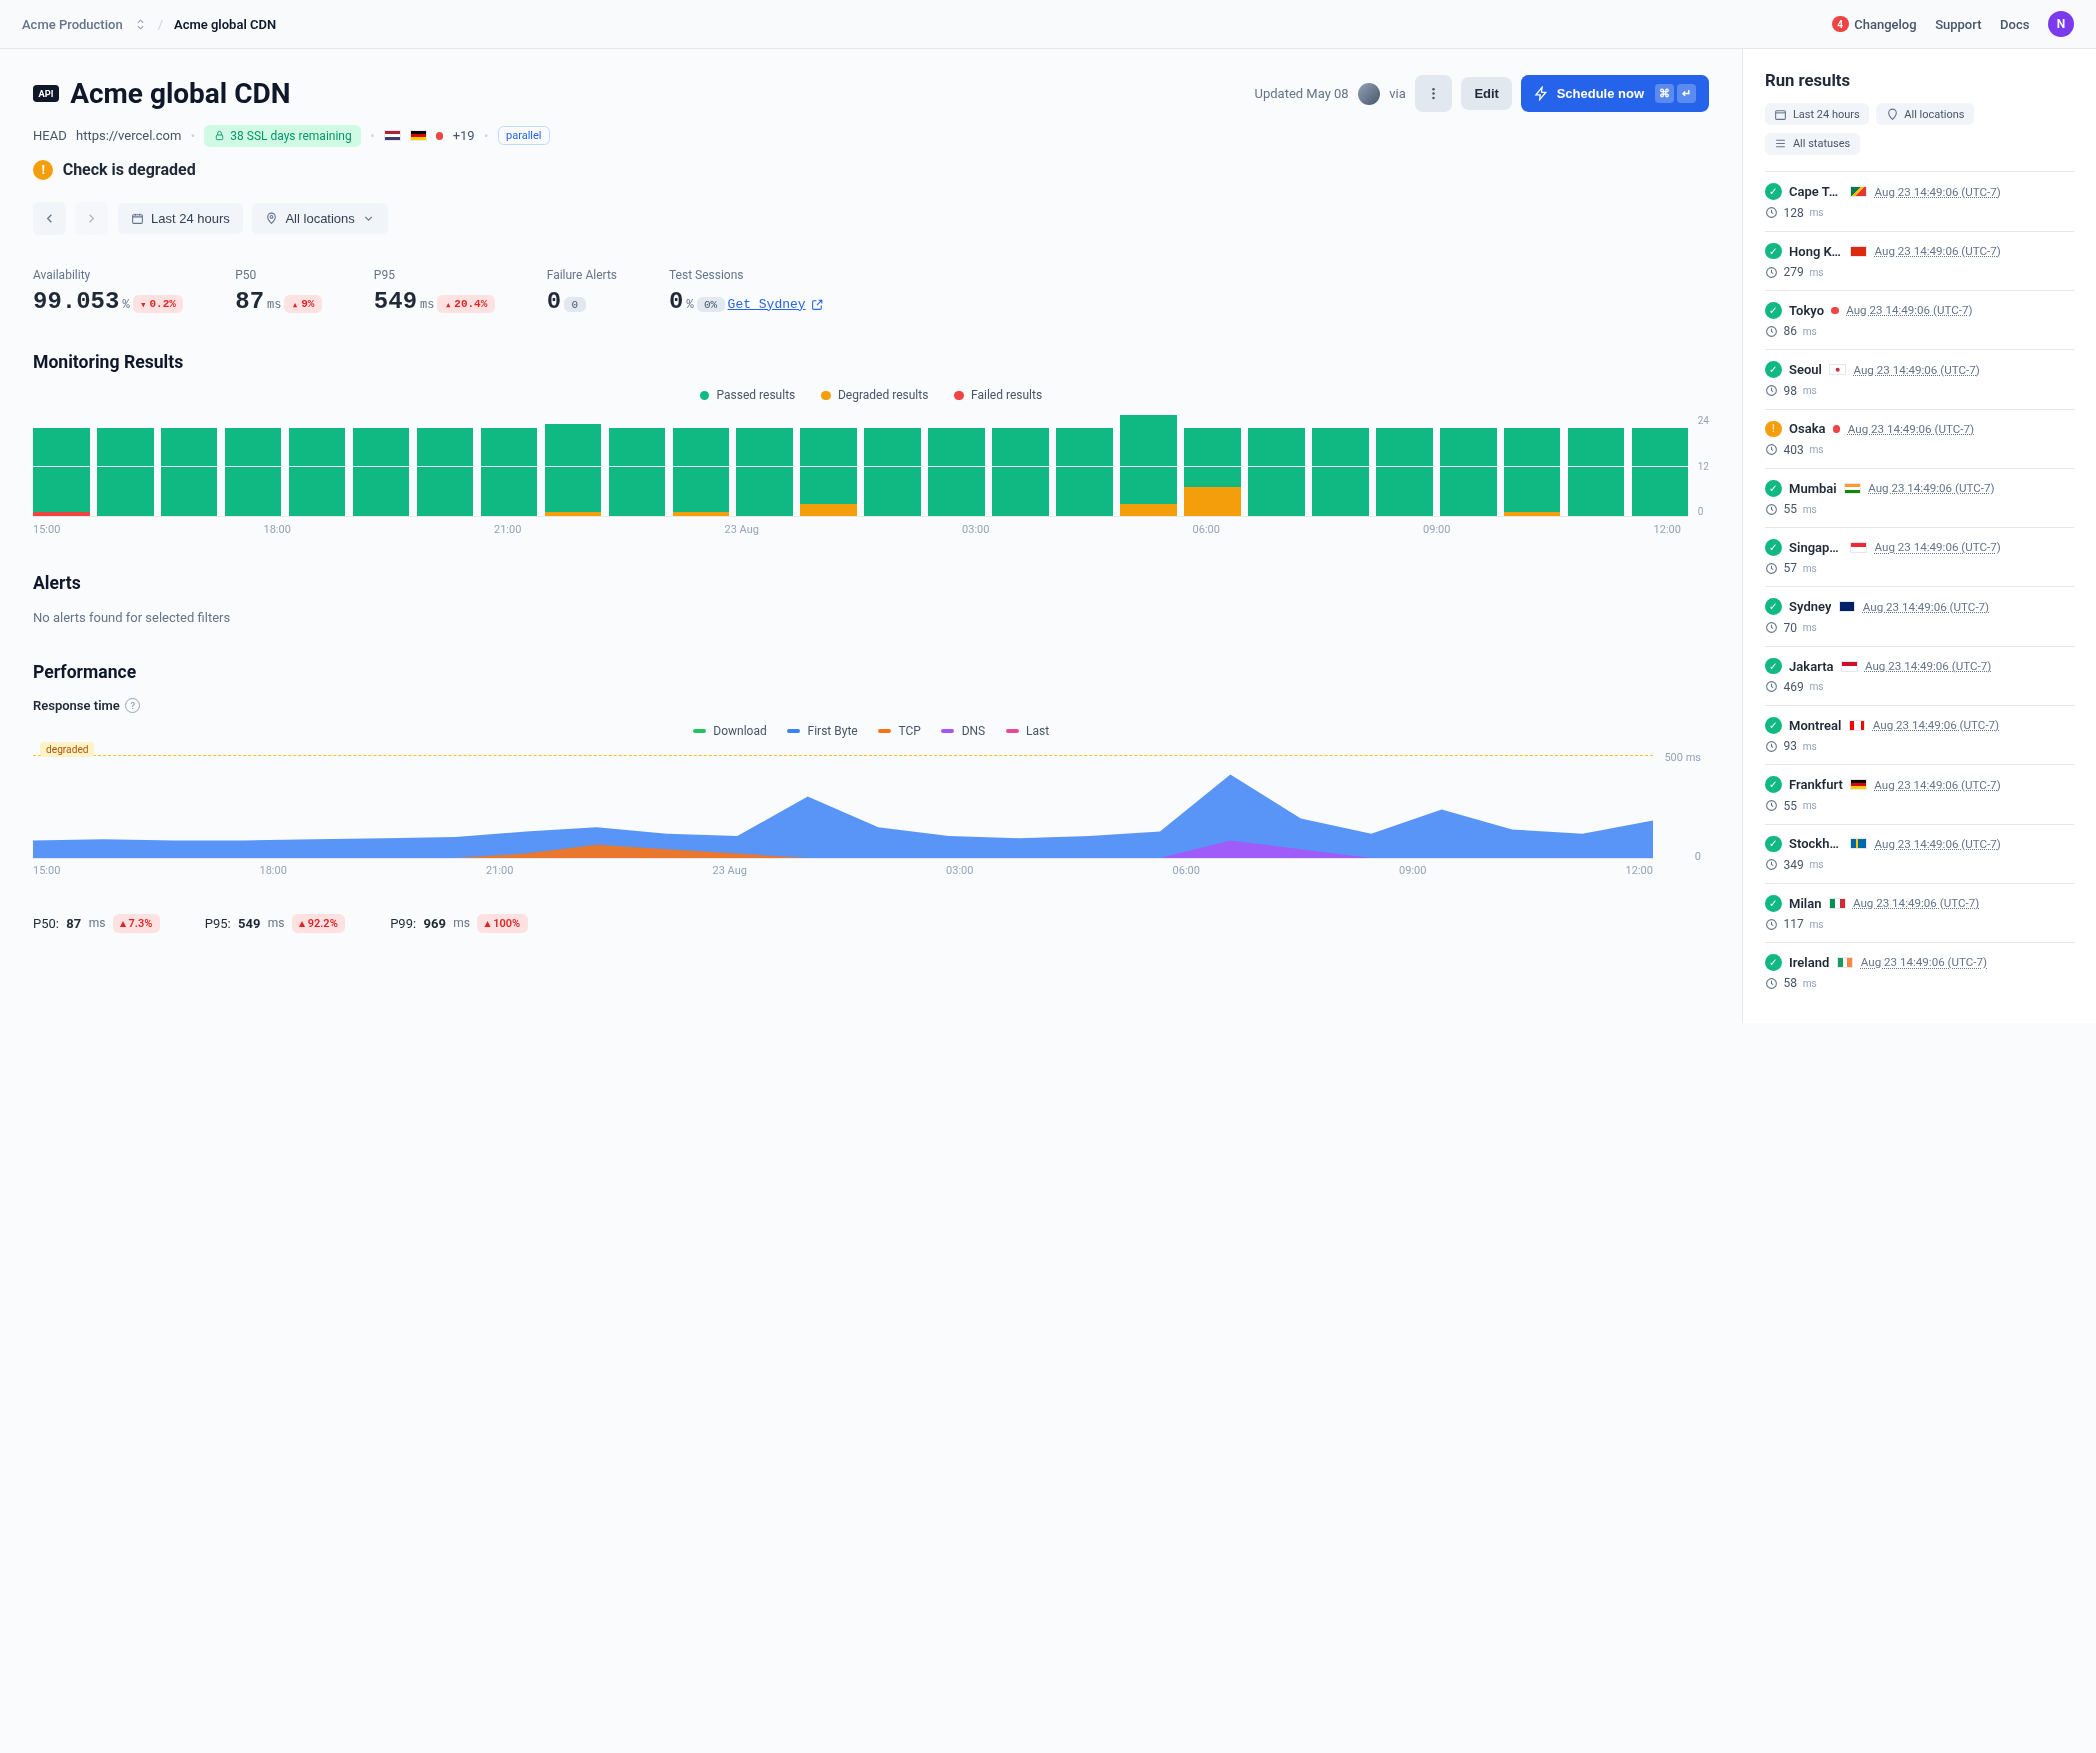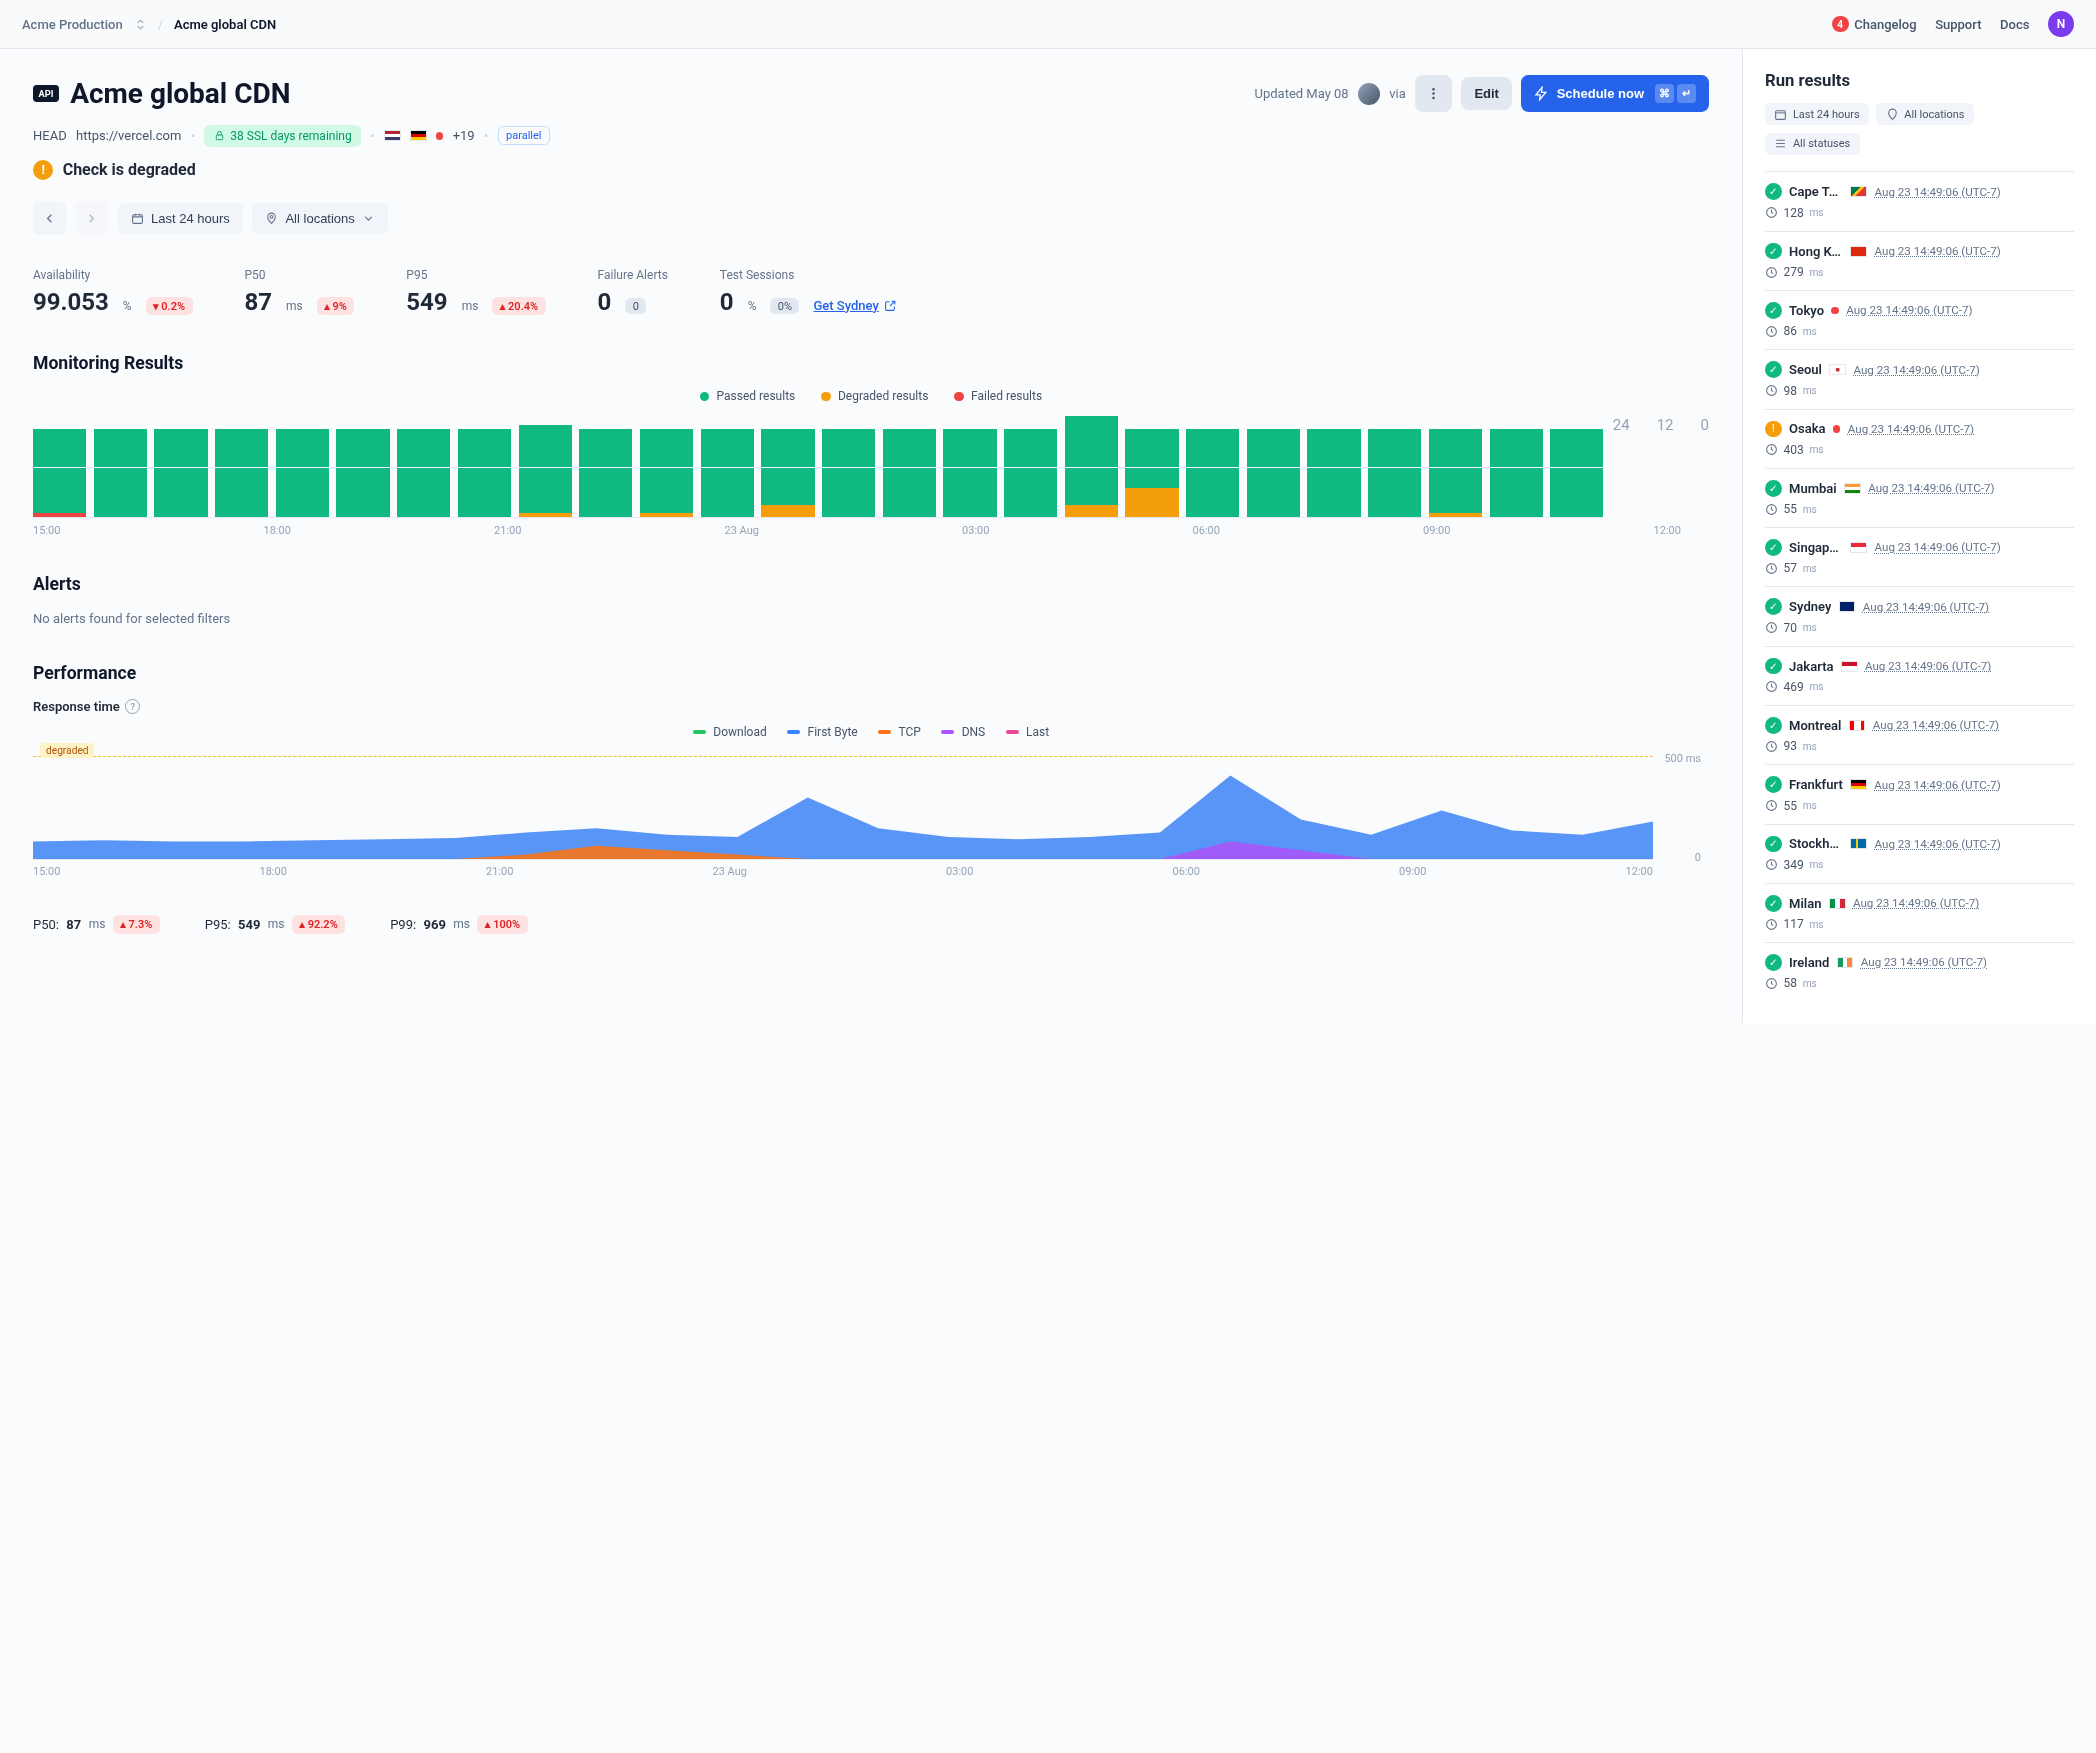--- a/index.html
+++ b/index.html
@@ -100,21 +100,21 @@
   display: flex; align-items: center; justify-content: center; cursor: pointer; color: #64748b;
 }
 .filter-btn {
   background: #f1f5f9; border: none; padding: 8.3px 13px; border-radius: 5.6px;
   display: inline-flex; align-items: center; gap: 7.4px; font-size: 13px; color: #334155;
   cursor: pointer; font-weight: 500;
 }
 .stats-row { display: flex; gap: 52px; margin-bottom: 37px; flex-wrap: wrap; }
 .stat-block { }
 .stat-label { color: #64748b; font-size: 12px; margin-bottom: 5.6px; }
-.stat-value-row { display: flex; align-items: baseline; gap: 14px; }
+.stat-value-row { display: flex; align-items: baseline; gap: 3px; font-family: Liberation Mono, monospace; }
 .stat-value { font-size: 24px; font-weight: 700; }
 .stat-unit { color: #64748b; font-size: 12px; }
 .delta {
   background: #fee2e2; color: #dc2626; padding: 2.8px 7.4px; border-radius: 5.6px;
   font-size: 11px; font-weight: 600; display: inline-flex; align-items: center; gap: 2.8px;
 }
 .badge-grey { background: #e2e8f0; color: #475569; padding: 1.9px 7.4px; border-radius: 5.6px; font-size: 11px; }
 .link { color: #2563eb; text-decoration: underline; cursor: pointer; display: inline-flex; align-items: center; gap: 5.6px; font-weight: 500;}
 h2 { font-size: 17.6px; font-weight: 700; margin-bottom: 16.7px; color: #0f172a; }
 .legend { display: flex; justify-content: center; gap: 26px; margin-bottom: 13px; font-size: 12px; color: #475569; }
@@ -123,21 +123,21 @@
 .chart-container { display: flex; gap: 9.3px; }
 .chart-bars {
   flex: 1; display: flex; align-items: flex-end; gap: 7.4px; height: 102px;
   border-bottom: 0.9px solid #e5e7eb; position: relative;
 }
 .chart-bars::before {
   content:""; position:absolute; left:0; right:0; top:50%; border-top:0.9px solid #f1f5f9;
 }
 .bar { flex: 1; display: flex; flex-direction: column; justify-content: flex-end; height: 100%; }
 .bar-seg { width: 100%; }
-.chart-y-axis { display: flex; justify-content: space-between; height: 102px; color: #94a3b8; font-size: 15px; padding-bottom: 0; gap: 27px; }
+.chart-y-axis { display: flex; flex-direction: column; justify-content: space-between; height: 102px; color: #94a3b8; font-size: 10px; padding-bottom: 0; }
 .chart-x-axis { display: flex; justify-content: space-between; color: #94a3b8; font-size: 11px; margin-top: 5.6px; margin-right: 28px; margin-bottom: 37px; }
 .alerts-section { margin-bottom: 37px; }
 .muted { color: #64748b; }
 .perf-sub { display: flex; align-items: center; gap: 5.6px; font-weight: 600; margin-bottom: 11px; }
 .info-icon {
   width: 15px; height: 15px; border-radius: 927px; border: 1.4px solid #94a3b8;
   display: inline-flex; align-items: center; justify-content: center; color: #94a3b8; font-size: 9.3px;
 }
 .legend2 { display:flex; justify-content:center; gap:20.4px; font-size:12px; color:#475569; margin-bottom:9.3px;}
 .legend2 .swatch { width:13px; height:3.7px; border-radius:1.9px; }

